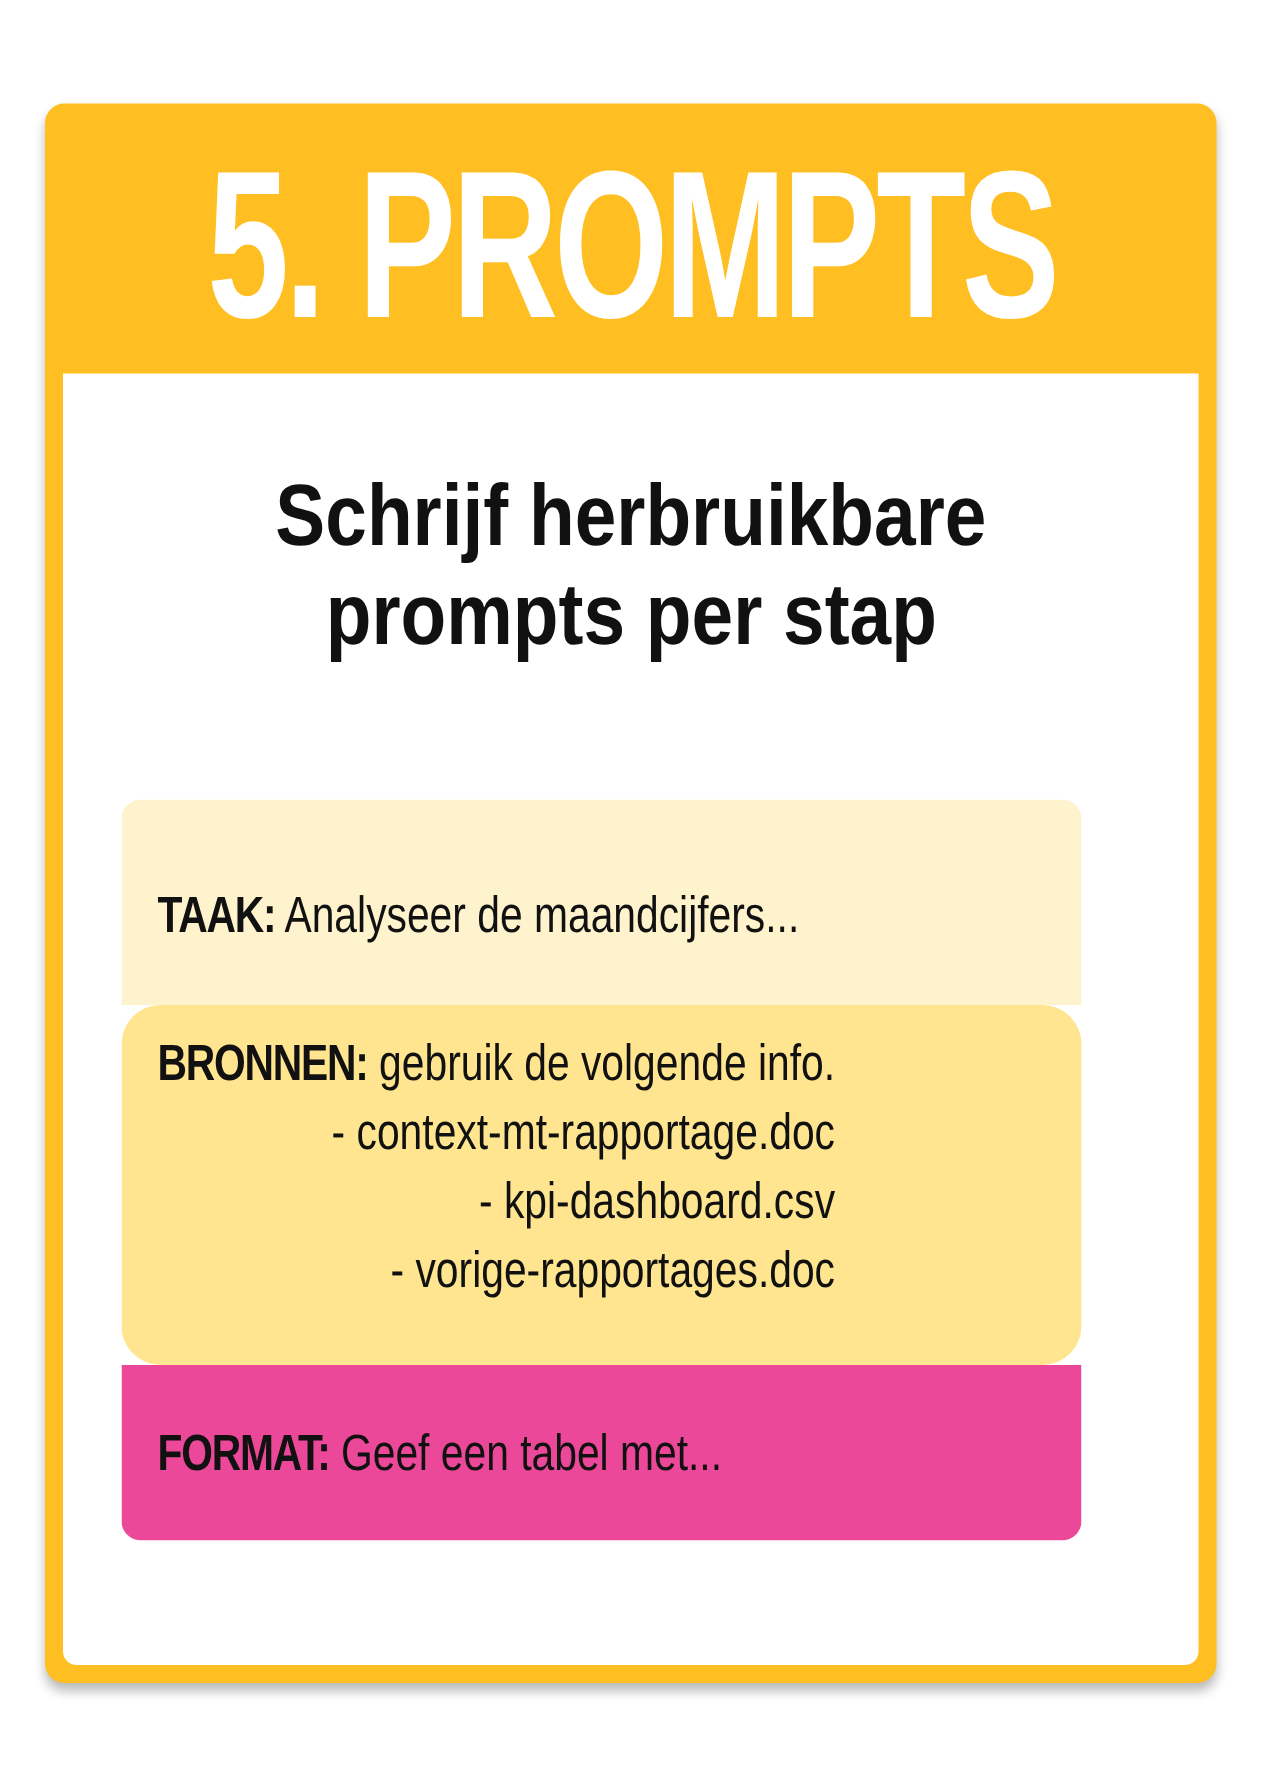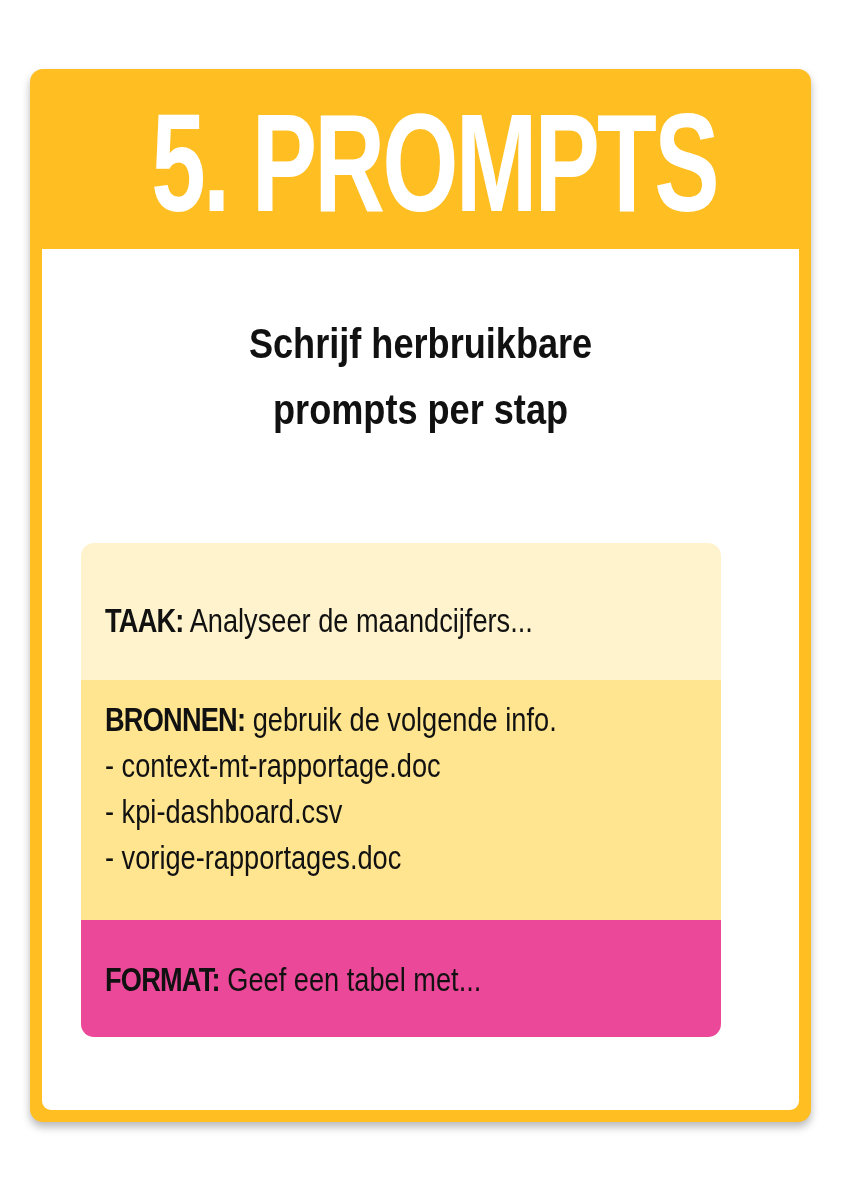--- a/index.html
+++ b/index.html
@@ -7,46 +7,46 @@
     width: 842px; height: 1191px; background: #ffffff; position: relative; overflow: hidden;
     font-family: "Liberation Sans", "DejaVu Sans", sans-serif;
   }
   .card {
     position: absolute; left: 30px; top: 69px; width: 781px; height: 1053px;
     background: #FFBE21; border-radius: 13px;
     box-shadow: 0 5px 8px rgba(0,0,0,0.28);
   }
   .header {
     position: absolute; left: 0; top: 0; width: 100%; height: 180px;
-    display: flex; align-items: center; justify-content: flex-start;
+    display: flex; align-items: center; justify-content: center;
   }
   .title {
     display: inline-block;
     color: #ffffff; font-weight: bold; font-size: 140px; line-height: 1;
     letter-spacing: -4px;
     transform: scaleX(0.70); transform-origin: center center;
     white-space: nowrap; margin-top: 8px;
   }
   .body {
     position: absolute; left: 12px; top: 180px; width: 757px; height: 861px;
     background: #ffffff; border-radius: 0 0 9px 9px;
   }
   .subtitle {
     position: absolute; left: 0; top: 62px; width: 100%;
     text-align: center; color: #111111; font-weight: bold;
-    font-size: 42px; line-height: 66px;
+    font-size: 58px; line-height: 66px;
   }
   .subtitle span { display: inline-block; transform: scaleX(0.86); transform-origin: center; }
   .prompt-box {
-    position: absolute; left: 39px; top: 294px; width: 640px; height: 494px;
-    border-radius: 13px; overflow: hidden;
+    position: absolute; left: 39px; top: 284px; width: 640px; height: 494px;
+    border-radius: 13px; overflow: hidden; text-align: right;
   }
   .section { position: absolute; left: 0; width: 100%; box-sizing: border-box; padding-left: 24px; color: #111; }
   .sec-task { top: 0; height: 137px; background: #FFF3CD; }
-  .sec-sources { top: 137px; height: 240px; background: #FFE58F; }
+  .sec-sources { top: 137px; height: 240px; background: #FFE58F; border-radius: 26px; }
   .sec-format { top: 377px; height: 117px; background: #ec4899; }
   .line {
     font-size: 34px; line-height: 46px; white-space: nowrap;
     transform: scaleX(0.80); transform-origin: left center;
   }
   .label { font-weight: bold; letter-spacing: -1px; }
   .sec-task .line { position: absolute; top: 54px; left: 24px; }
   .sec-sources .lines { position: absolute; top: 16px; left: 24px; }
   .sec-format .line { position: absolute; top: 36px; left: 24px; }
 </style>

